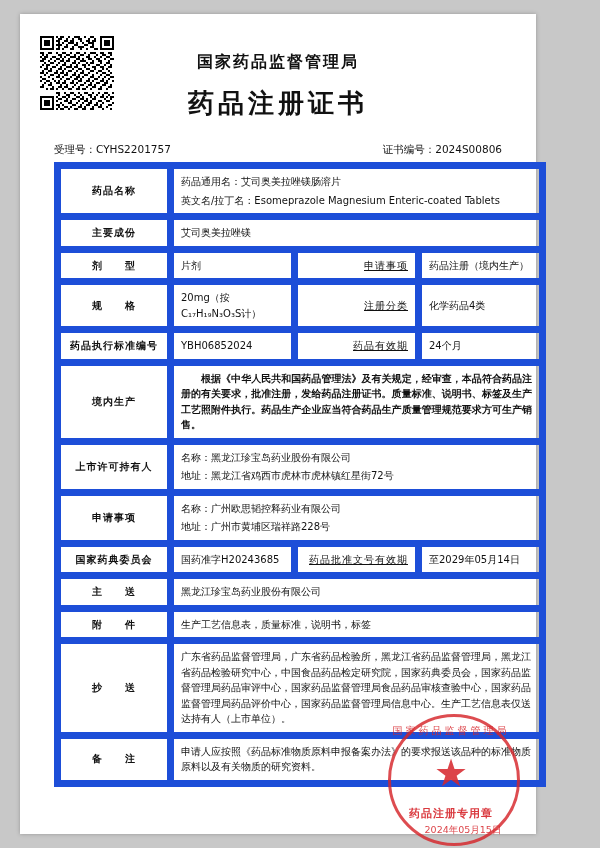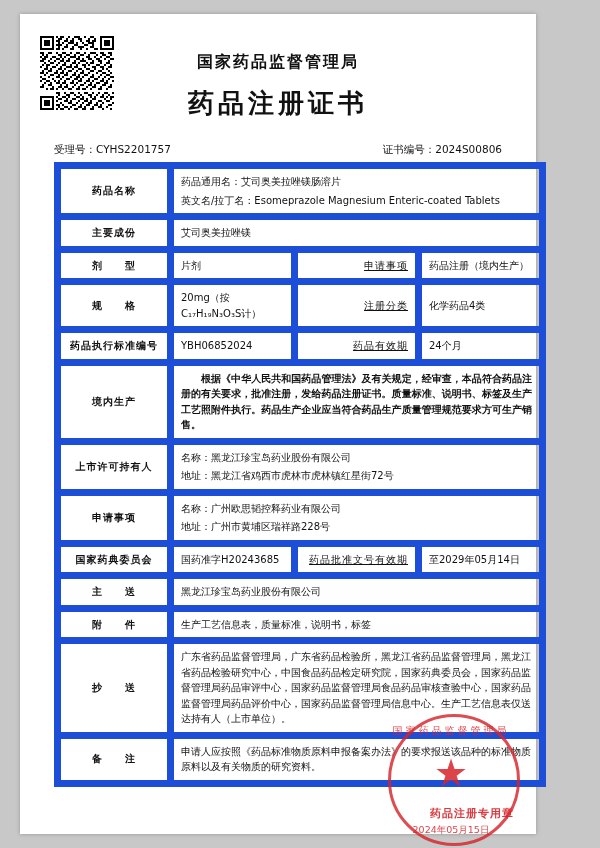--- a/index.html
+++ b/index.html
@@ -146,31 +146,31 @@
     text-align: center;
     font-size: 10px;
     color: #d6242a;
     letter-spacing: 3px;
     opacity: 0.85;
   }
   .seal-text-bottom {
     position: absolute;
     left: 0; top: 92px;
     width: 126px;
-    text-align: right;
+    text-align: center;
     font-size: 11px;
     font-weight: bold;
     color: #d6242a;
     letter-spacing: 1px;
     opacity: 0.9;
     font-family: Liberation Serif, serif;
   }
   .seal-date {
     position: absolute;
-    left: 0; top: 110px;
+    left: 12px; top: 110px;
     width: 126px;
     text-align: center;
     font-size: 9.5px;
     color: #d6242a;
     opacity: 0.85;
   }
 
   .footer {
     position: absolute;
     left: 0;

